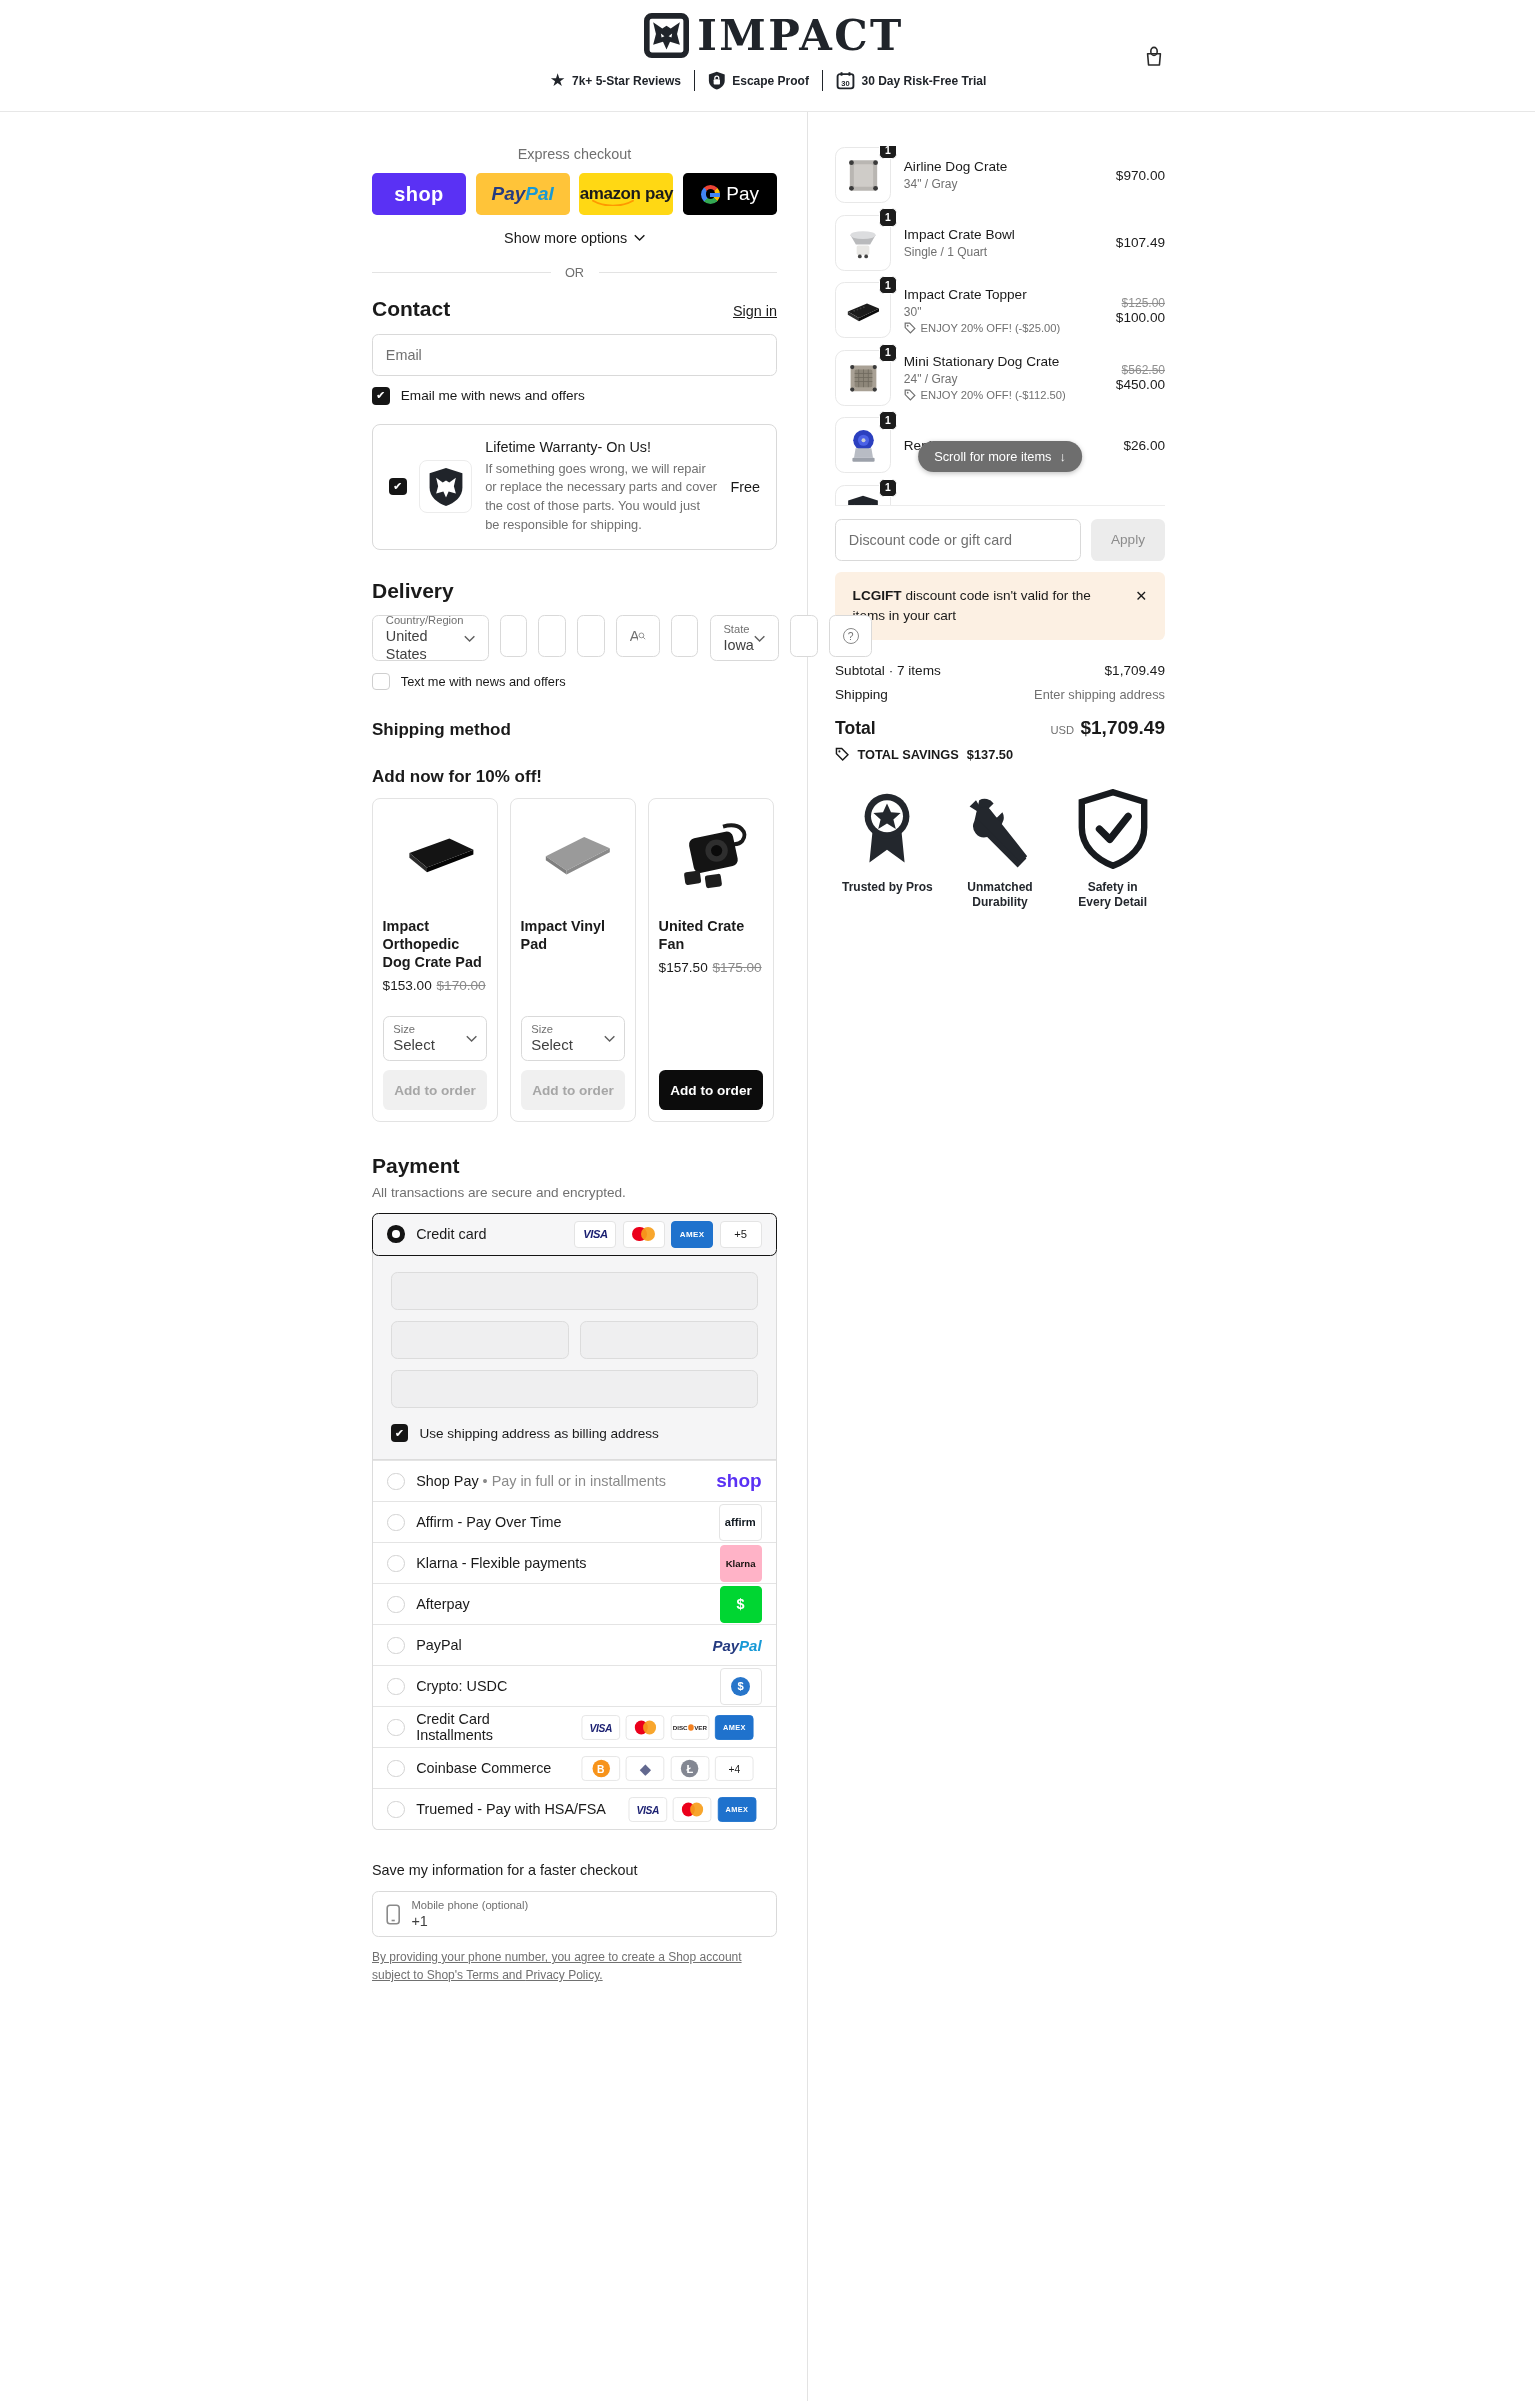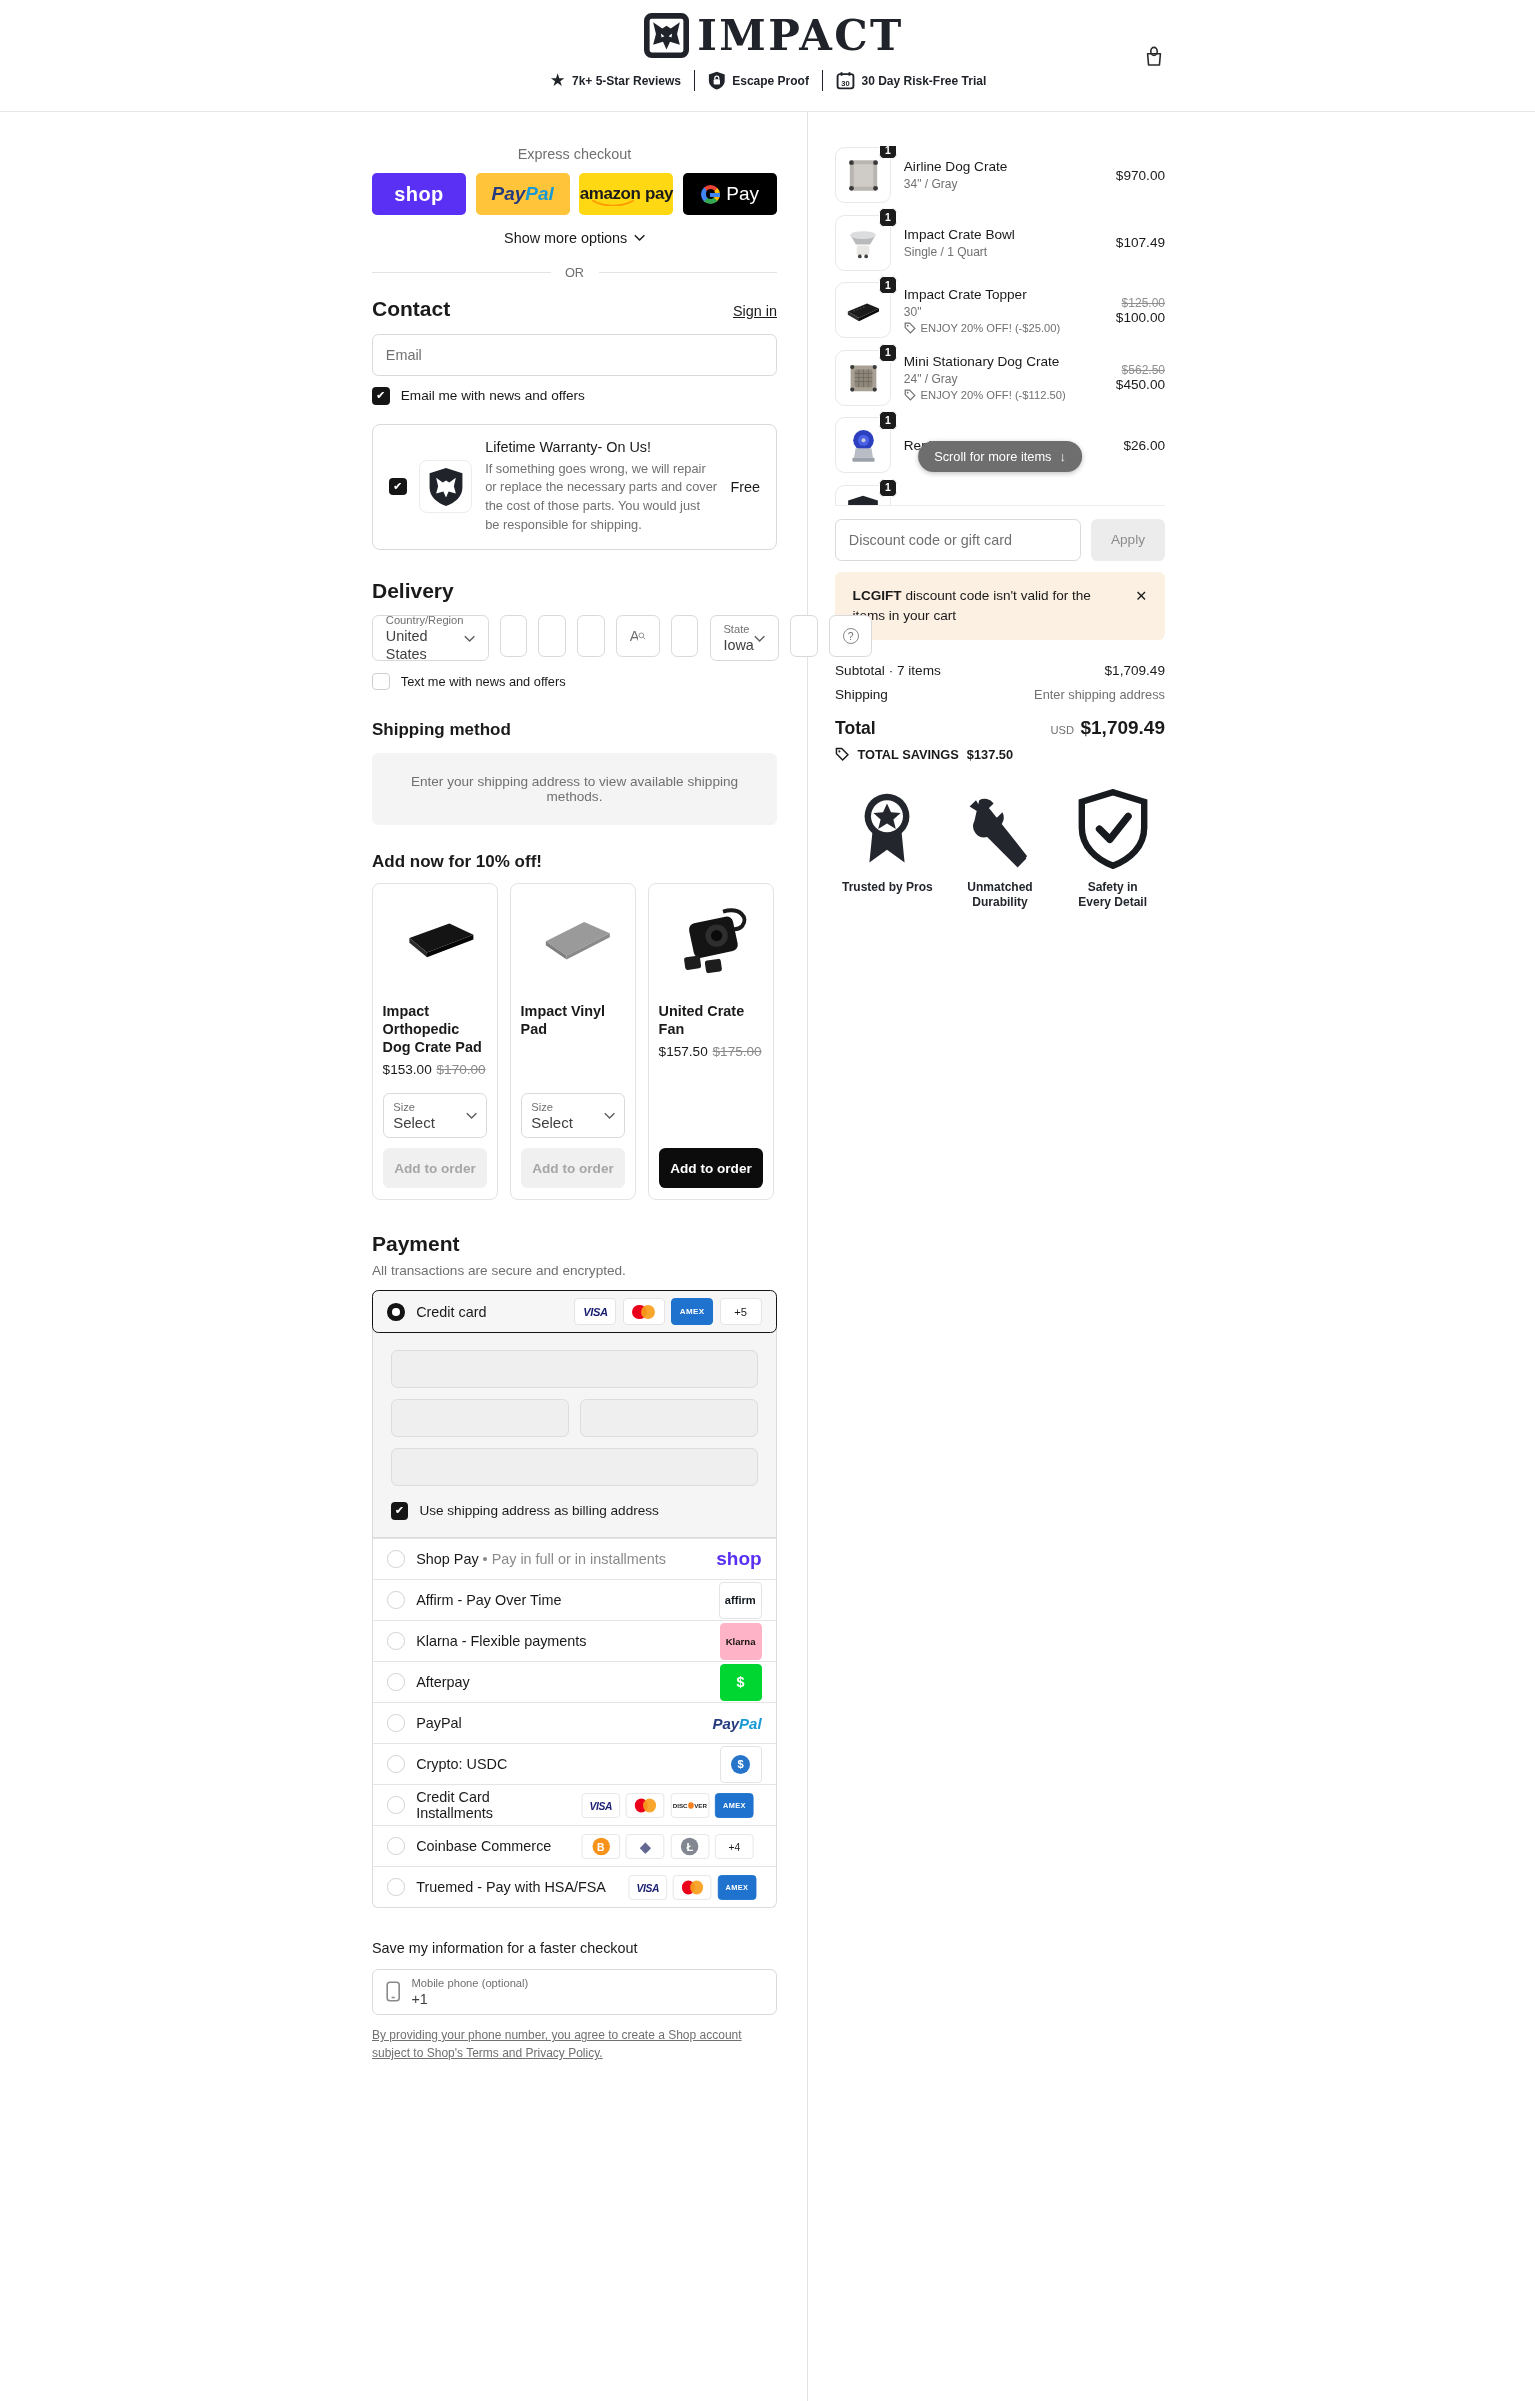--- a/index.html
+++ b/index.html
@@ -87,21 +87,21 @@
   .ship-box { margin-top:12.8px; background:#f4f4f4; border-radius:6.4px; padding:21px 16px; text-align:center; color:#707070; font-size:13.6px; }
   
   .sec-upsell { margin-top:27px; }
   .sec-upsell h3 { font-size:17px; font-weight:bold; }
   .upsell-row { display:flex; gap:12px; margin-top:11.2px; }
   .ucard { width:126px; border:0.8px solid #e3e3e3; border-radius:8px; padding:11.2px 9.6px; display:flex; flex-direction:column; }
   .uimg { height:94px; display:flex; align-items:center; justify-content:center; }
   .utitle { font-size:14.4px; font-weight:bold; line-height:1.25; margin-top:12.8px; }
   .uprice { font-size:13.6px; margin-top:6.4px; }
   .uprice .cmp { color:#8a8a8a; text-decoration:line-through; margin-left:4.8px; }
-  .usel { margin-top:16px; border:0.8px solid #d9d9d9; border-radius:6.4px; height:45px; padding:6.4px 9.6px; display:flex; justify-content:space-between; align-items:center; cursor:pointer; }
+  .usel { margin-top:23px; border:0.8px solid #d9d9d9; border-radius:6.4px; height:45px; padding:6.4px 9.6px; display:flex; justify-content:space-between; align-items:center; cursor:pointer; }
   .ubtn { margin-top:9.6px; height:40px; border-radius:6.4px; border:none; font-size:13.6px; font-weight:bold; font-family:inherit; cursor:pointer; }
   .ubtn.ghost { background:#f0f0f0; color:#a6a6a6; }
   .ubtn.solid { background:#0c0c0c; color:#fff; margin-top:auto; }
   .spacer { flex:1; }
   
   .sec-pay { margin-top:32px; }
   .pay-sub { color:#707070; font-size:13.6px; margin-top:6.4px; }
   .cc-header { margin-top:12.8px; border:1.6px solid #141414; border-radius:6.4px; background:#f6f6f7; height:43px; display:flex; align-items:center; padding:0 14.4px; gap:11.2px; position:relative; z-index:2; }
   .radio { width:17.6px; height:17.6px; border-radius:50%; flex:0 0 auto; }
   .radio.sel { border:5.6px solid #141414; background:#fff; }
@@ -349,21 +349,20 @@
       </div>
     </div>
     <div class="cbx-row sms-row" style="margin-top:11.2px">
       <span class="cbx off"></span>
       <span>Text me with news and offers</span>
     </div>
   </section>
 
   <section class="sec-ship">
     <h3>Shipping method</h3>
-    <div class="ship-box">Enter your shipping address to view available shipping methods.</div>
   </section>
 
   <section class="sec-upsell">
     <h3>Add now for 10% off!</h3>
     <div class="upsell-row">
       <div class="ucard">
         <div class="uimg">
           <svg width="96" height="56" viewBox="0 0 120 70">
                 <path d="M28 30 L78 12 L108 26 L50 48 Z" fill="#141414"></path>
                 <path d="M28 30 L50 48 L50 54 L28 36 Z" fill="#2b2b2b"></path>

